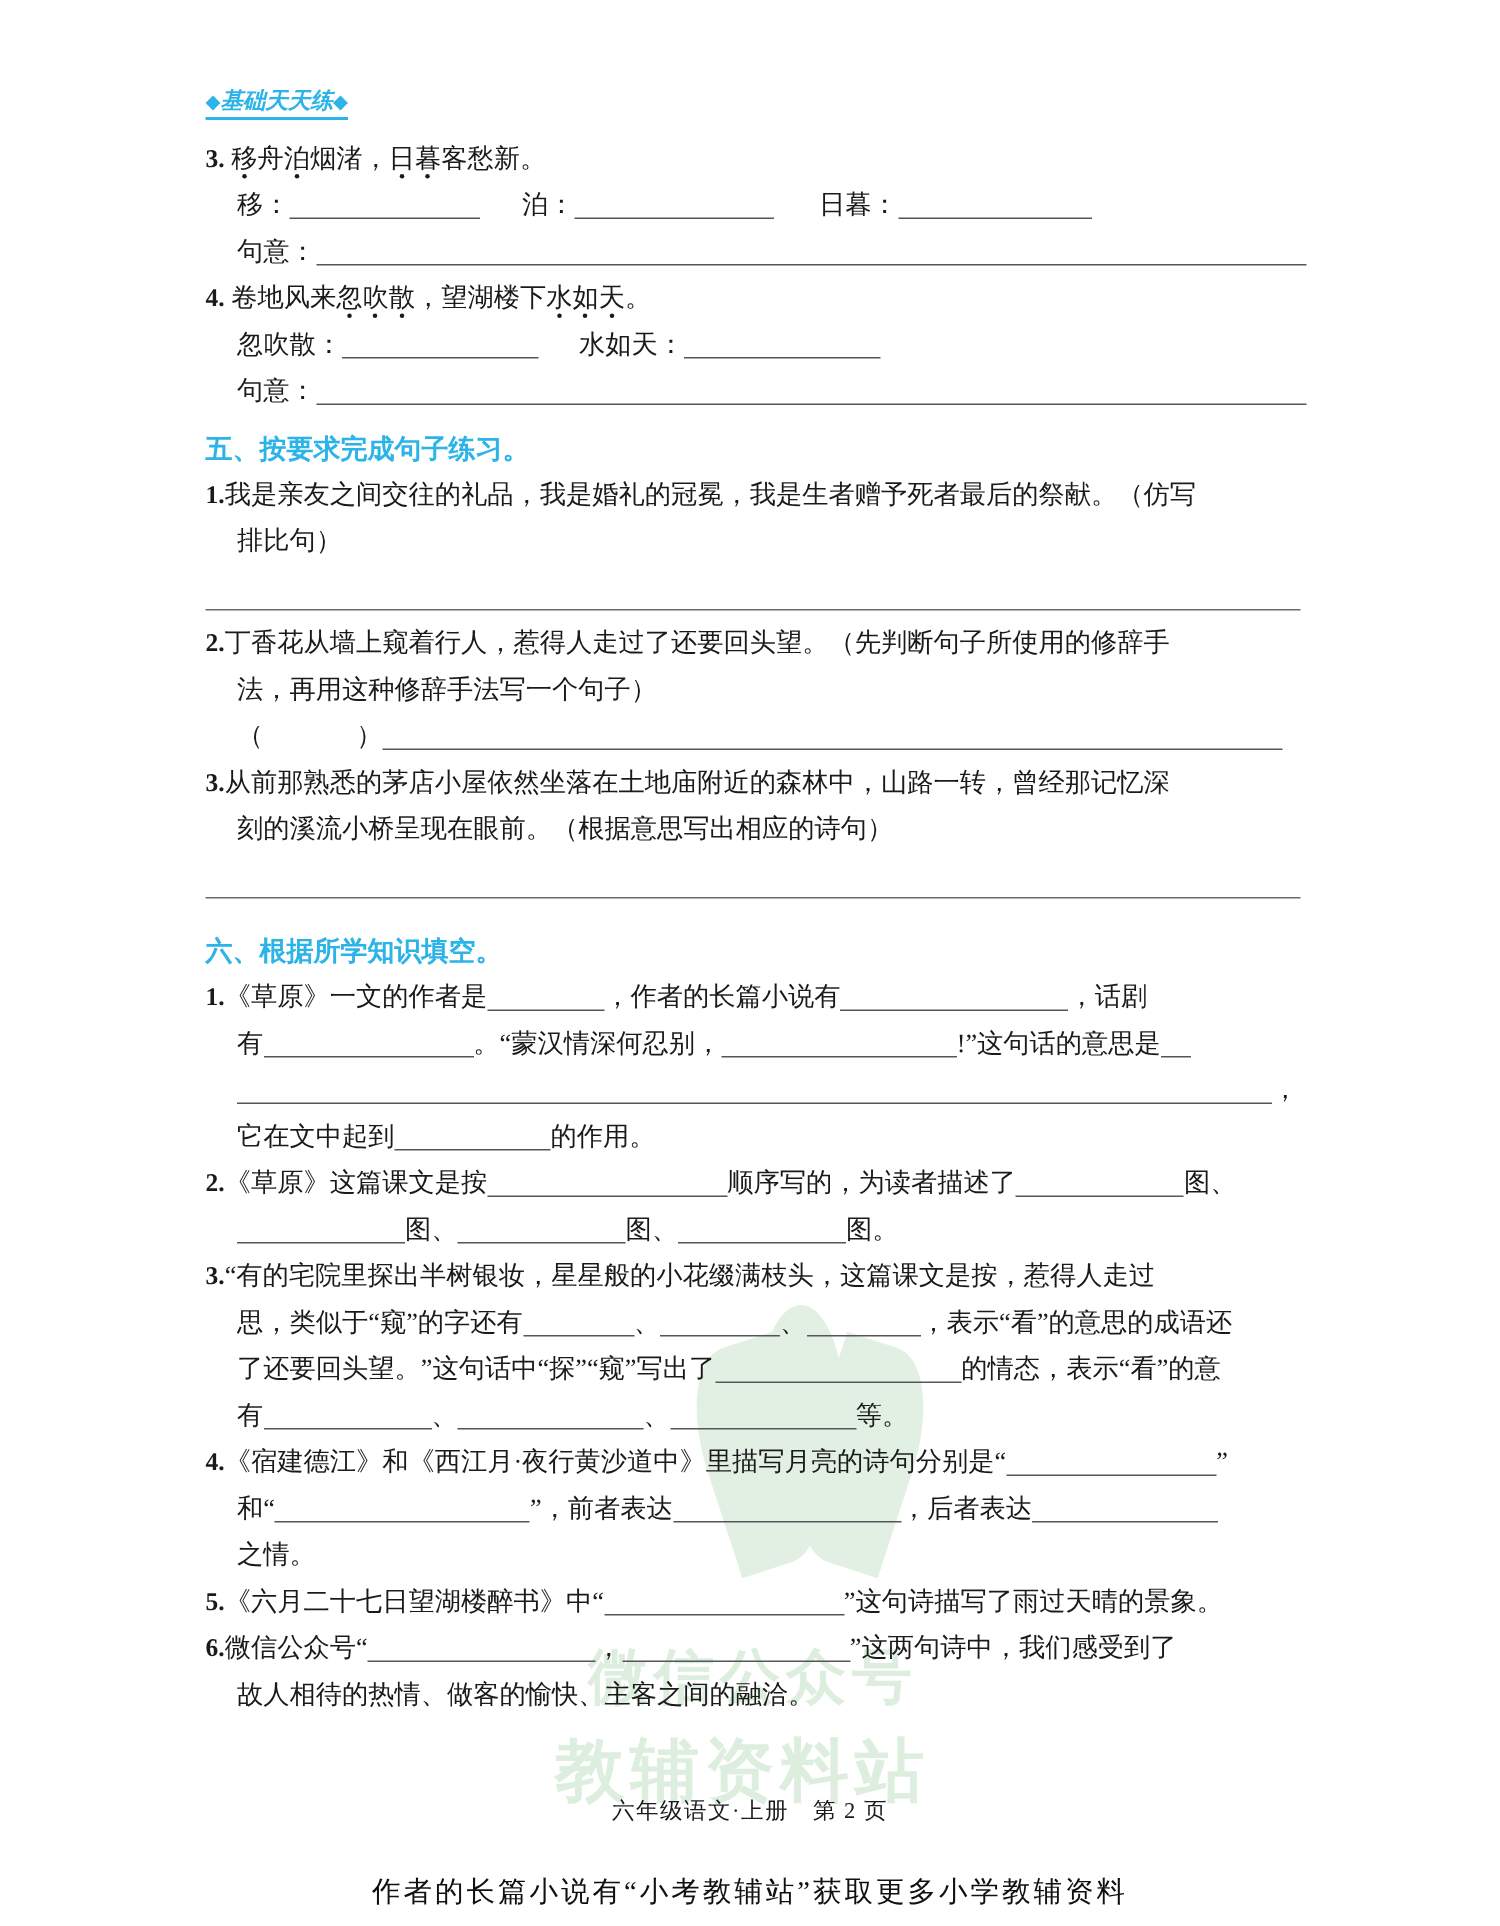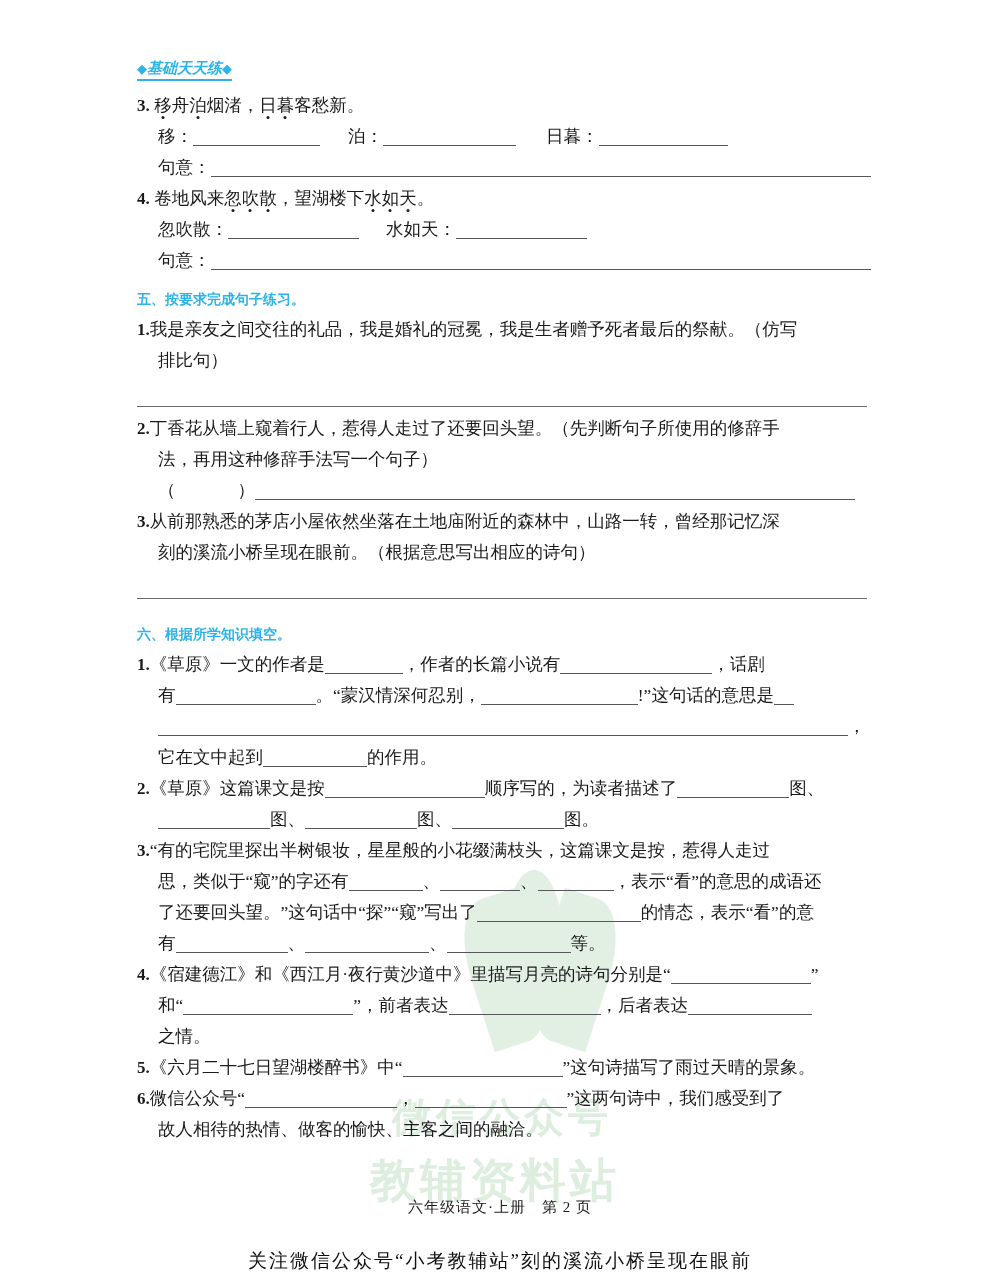--- a/index.html
+++ b/index.html
@@ -123,21 +123,21 @@
   .rule {
     display: block;
     border-bottom: 1px solid #6a6a6e;
     height: 0;
   }
 
   .sec-head {
     color: #2cb4e8;
     font-family: "Liberation Sans", "DejaVu Sans", sans-serif;
     font-weight: bold;
-    font-size: 14px;
+    font-size: 18px;
     line-height: 30px;
     white-space: nowrap;
   }
 
   .spacer-8 { height: 8px; }
   .spacer-20 { height: 20px; }
 
   
   #footer-page {
     position: absolute;
@@ -314,14 +314,14 @@
         <span class="num">6.</span><span>微信公众号“</span><span class="blank" style="width:152px;"></span><span>，</span><span class="blank" style="width:152px;"></span><span>”这两句诗中，我们感受到了</span>
       </span>
       <span class="q-line">
         <span class="indent"></span><span>故人相待的热情、做客的愉快、主客之间的融洽。</span>
       </span>
     </div>
 
   </div>
 
   <div id="footer-page">六年级语文·上册　第 2 页</div>
-  <div id="footer-promo">关注微信公众号“小考教辅站”刻的溪流小桥呈现在眼前</div>
+  <div id="footer-promo">作者的长篇小说有“小考教辅站”获取更多小学教辅资料</div>
 </div>
 
 </body></html>

